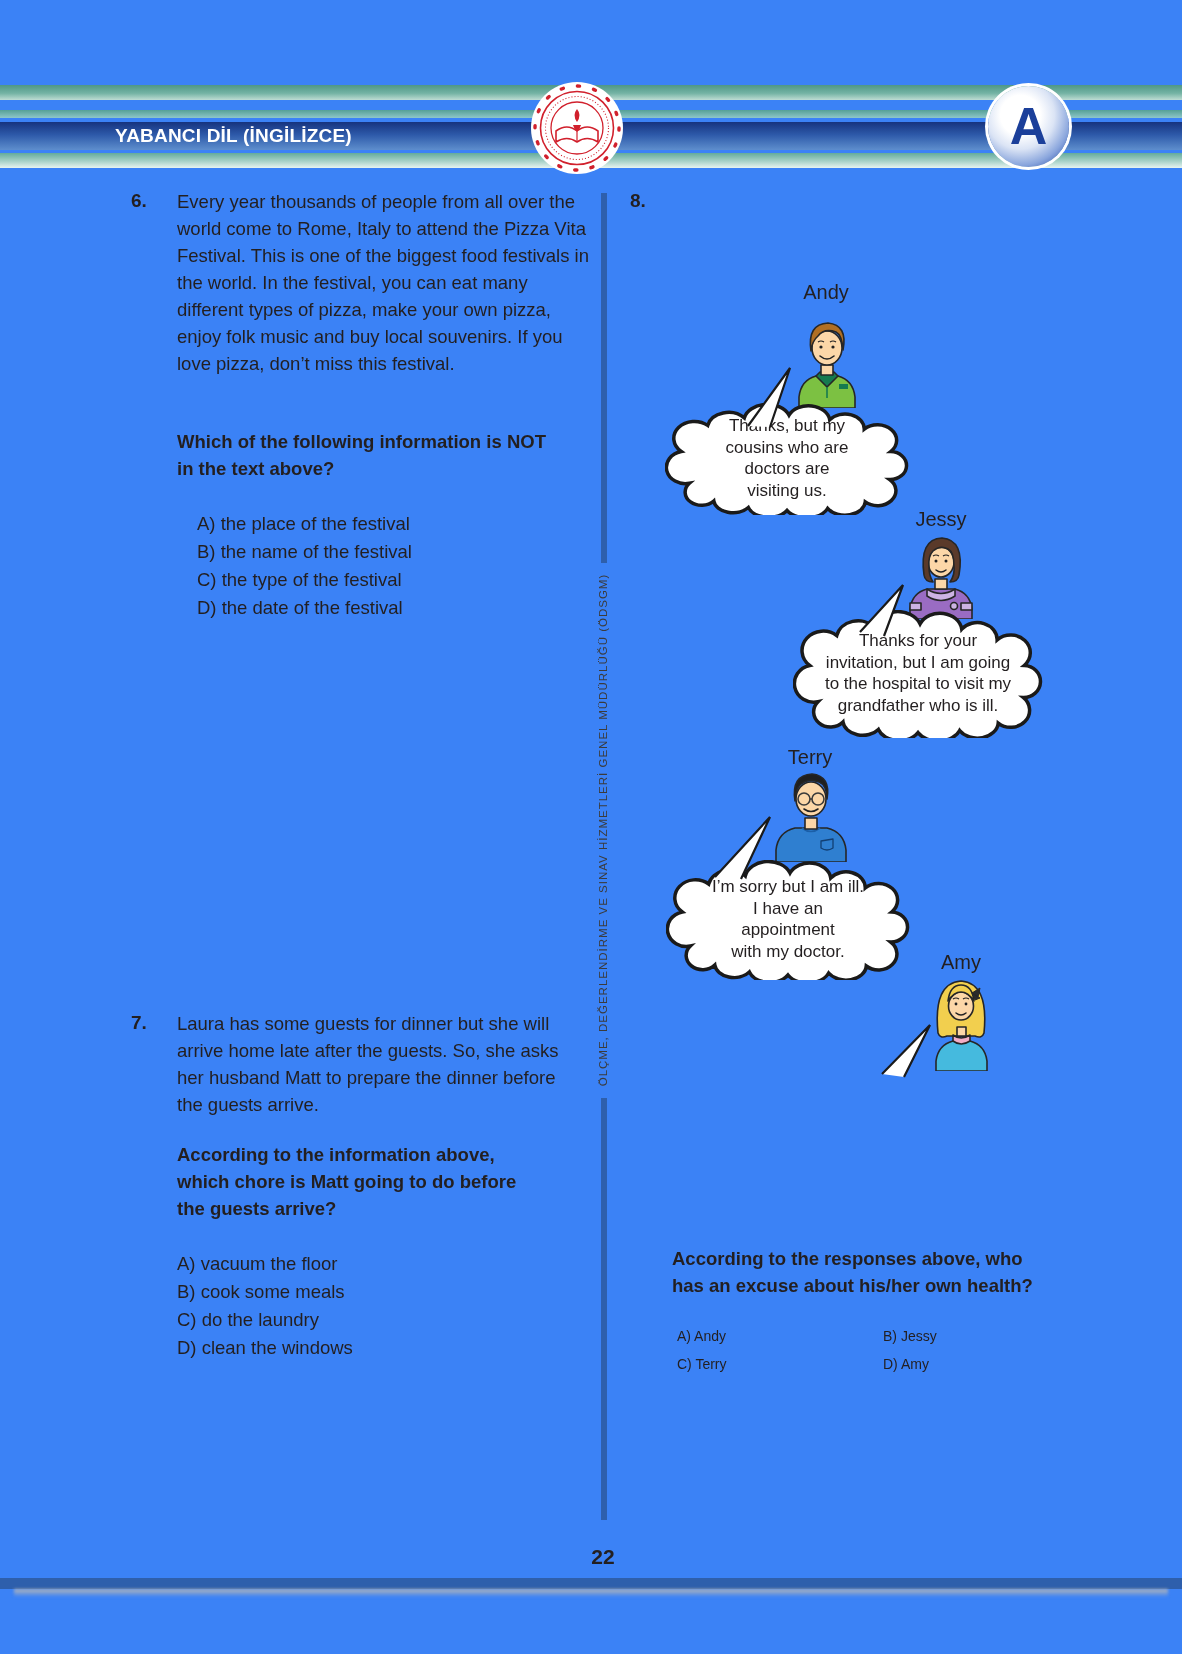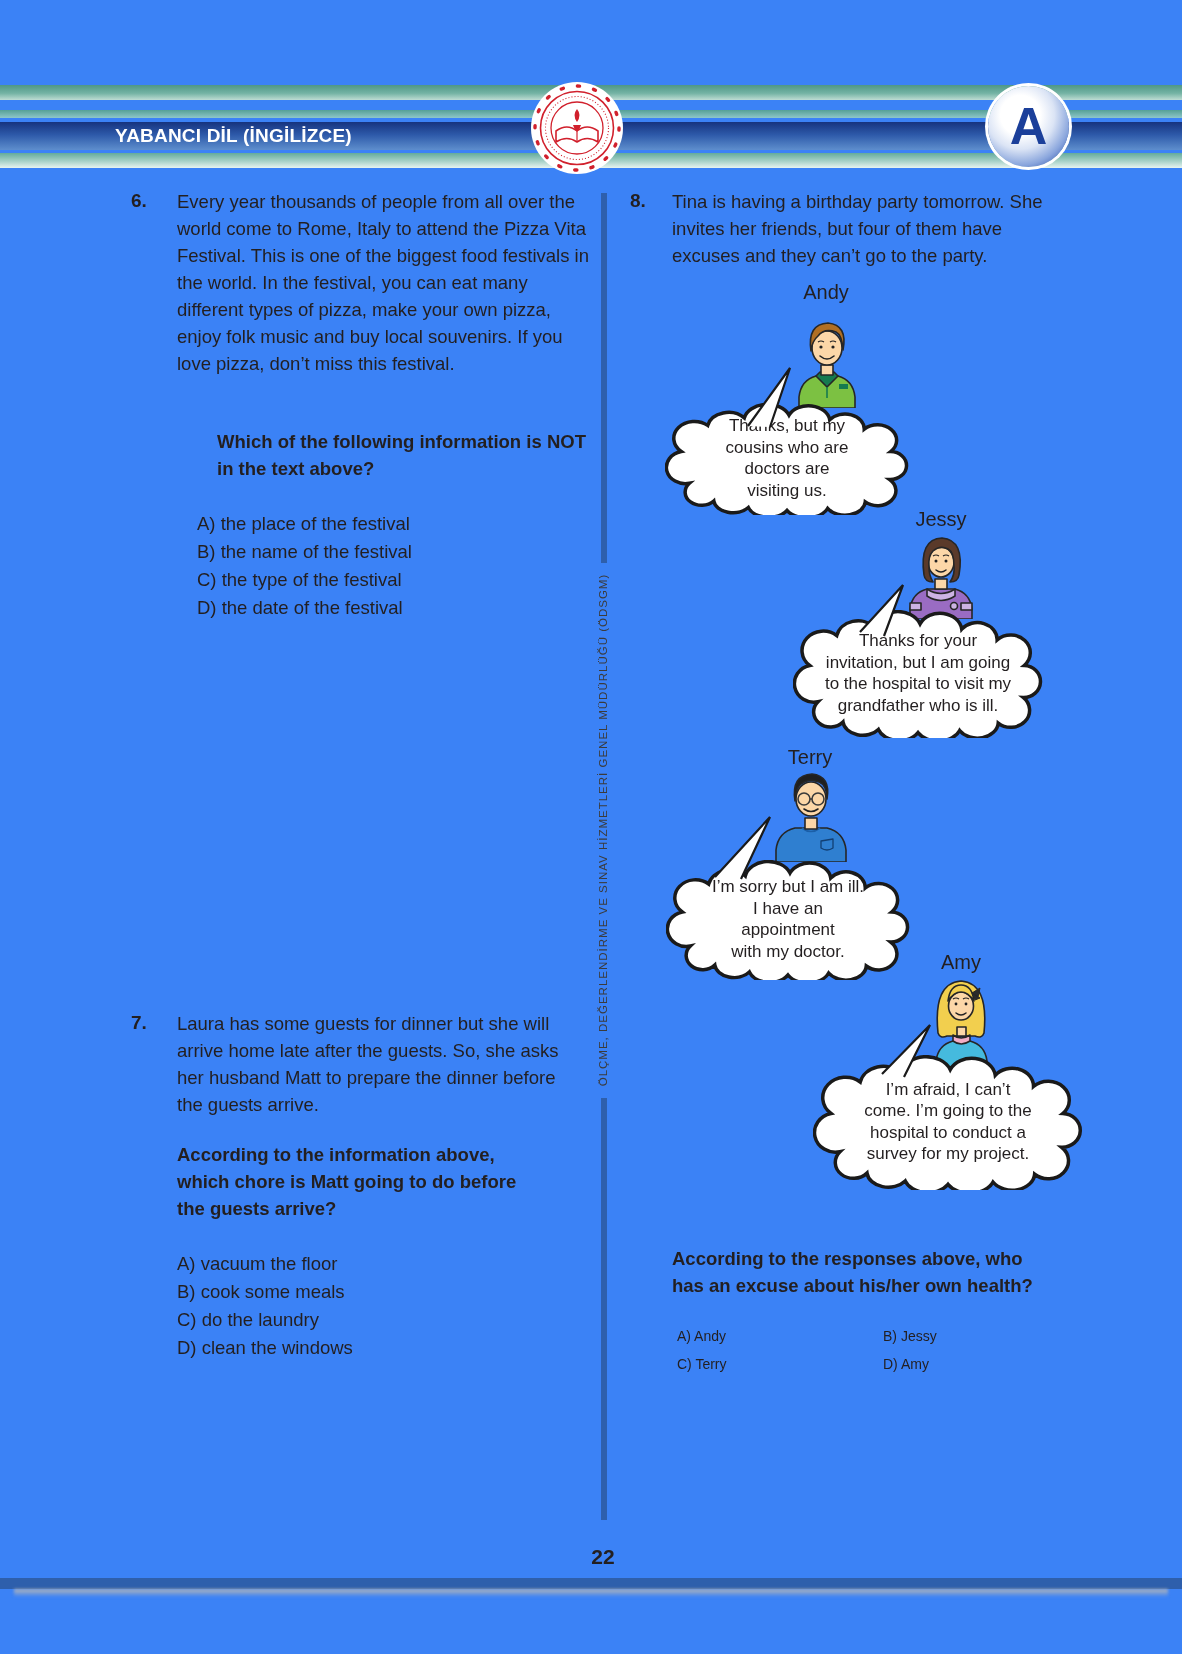--- a/index.html
+++ b/index.html
@@ -94,40 +94,39 @@
   <div class="booklet-badge">
     <span>A</span>
   </div>
 
   <div class="vrule seg1"></div>
   <div class="vertical-text">ÖLÇME, DEĞERLENDİRME VE SINAV HİZMETLERİ GENEL MÜDÜRLÜĞÜ  (ÖDSGM)</div>
   <div class="vrule seg2"></div>
 
   <div class="qnum" style="left:131px;top:190px;">6.</div>
   <div class="passage" style="left:177px;top:188px;width:412px;">Every year thousands of people from all over the world come to Rome, Italy to attend the Pizza Vita Festival. This is one of the biggest food festivals in the world. In the festival, you can eat many different types of pizza, make your own pizza, enjoy folk music and buy local souvenirs. If you love pizza, don’t miss this festival.</div>
-  <div class="qbold" style="left:177px;top:428px;width:372px;margin-left:40px;">Which of the following information is NOT in the text above?</div>
+  <div class="qbold" style="left:177px;top:428px;width:372px;">Which of the following information is NOT in the text above?</div>
   <div class="options" style="left:177px;top:510px;margin-left:20px;">
     <div class="option">A) the place of the festival</div>
     <div class="option">B) the name of the festival</div>
     <div class="option">C) the type of the festival</div>
     <div class="option">D) the date of the festival</div>
   </div>
 
   <div class="qnum" style="left:131px;top:1012px;">7.</div>
   <div class="passage" style="left:177px;top:1010px;width:390px;">Laura has some guests for dinner but she will arrive home late after the guests. So, she asks her husband Matt to prepare the dinner before the guests arrive.</div>
   <div class="qbold" style="left:177px;top:1141px;width:372px;">According to the information above, which chore is Matt going to do before the guests arrive?</div>
   <div class="options" style="left:177px;top:1250px;">
     <div class="option">A) vacuum the floor</div>
     <div class="option">B) cook some meals</div>
     <div class="option">C) do the laundry</div>
     <div class="option">D) clean the windows</div>
   </div>
 
   <div class="qnum" style="left:630px;top:190px;">8.</div>
-  <div class="passage" style="left:672px;top:188px;width:385px;">Tina is having a birthday party tomorrow. She invites her friends, but four of them have excuses and they can’t go to the party.</div>
 
   <div class="char-label" style="left:771px;top:281px;">Andy</div>
   <svg class="figure" style="left:795px;top:318px;width:64px;height:90px;" viewBox="0 0 64 90">
     <g stroke="#262626" stroke-width="1.6" stroke-linejoin="round">
       <path d="M4 90 L4 79 Q6 62 21 58 L43 58 Q58 62 60 79 L60 90 Z" fill="#7cc142"></path>
       <path d="M21 58 L32 69 L43 58 L39 54 L25 54 Z" fill="#167a4f"></path>
       <line x1="32" y1="69" x2="32" y2="80" stroke="#167a4f"></line>
       <rect x="44" y="66" width="9" height="5" fill="#167a4f" stroke="none"></rect>
       <rect x="26" y="47" width="12" height="10" fill="#fcd7a8"></rect>
       <ellipse cx="32" cy="30" rx="15" ry="17" fill="#fcd7a8"></ellipse>
@@ -224,31 +223,20 @@
       <path d="M25 68 Q33 74 42 68 L42 62 Q33 68 25 62 Z" fill="#f3aec6"></path>
       <ellipse cx="33" cy="33" rx="12.5" ry="14" fill="#fcd7a8"></ellipse>
       <path d="M20 28 Q22 12 33 12 Q44 12 46 28 Q40 19 33 19 Q26 19 20 28 Z" fill="#f2cf4e"></path>
       <path d="M44 20 L52 15 L50 24 Z M44 20 L52 25 L47 27 Z" fill="#2a2a2a" stroke-width="1"></path>
     </g>
     <circle cx="28" cy="31" r="1.4" fill="#222"></circle>
       <circle cx="38" cy="31" r="1.4" fill="#222"></circle>
     <path d="M25 26 Q28 24 31 26 M35 26 Q38 24 41 26" stroke="#222" fill="none" stroke-width="1.1"></path>
     <path d="M28 40 Q33 44 38 40" stroke="#222" fill="none" stroke-width="1.5" stroke-linecap="round"></path>
   </svg>
-  <div class="bubble" style="left:813px;top:1055px;width:270px;height:135px;">
-    <svg class="cloud" viewBox="0 0 240 120" preserveAspectRatio="none">
-      <path d="M16 52 A19 17 0 0 1 42 24 A21 18 0 0 1 78 16 A23 18 0 0 1 122 13 A21 17 0 0 1 162 18 A19 16 0 0 1 196 28 A17 15 0 0 1 222 52 A15 14 0 0 1 221 82 A17 15 0 0 1 197 106 A20 15 0 0 1 160 113 A22 15 0 0 1 120 115 A21 15 0 0 1 82 112 A19 14 0 0 1 48 105 A16 14 0 0 1 24 86 A15 14 0 0 1 16 52 Z" fill="#ffffff" stroke="#1a1a1a" stroke-width="3.5" vector-effect="non-scaling-stroke"></path>
-    </svg>
-    <div class="bubble-text">
-      <div>I’m afraid, I can’t</div>
-      <div>come. I’m going to the</div>
-      <div>hospital to conduct a</div>
-      <div>survey for my project.</div>
-    </div>
-  </div>
   <svg class="tail" style="left:872px;top:1018px;width:62px;height:62px;" viewBox="0 0 62 62">
     <path d="M10 56 L58 7 L32 59" fill="#ffffff" stroke="#1a1a1a" stroke-width="2.2"></path>
   </svg>
 
   <div class="qbold" style="left:672px;top:1245px;width:380px;">According to the responses above, who has an excuse about his/her own health?</div>
   <div class="option abs" style="left:677px;top:1322px;">A) Andy</div>
   <div class="option abs" style="left:883px;top:1322px;">B) Jessy</div>
   <div class="option abs" style="left:677px;top:1350px;">C) Terry</div>
   <div class="option abs" style="left:883px;top:1350px;">D) Amy</div>
 

